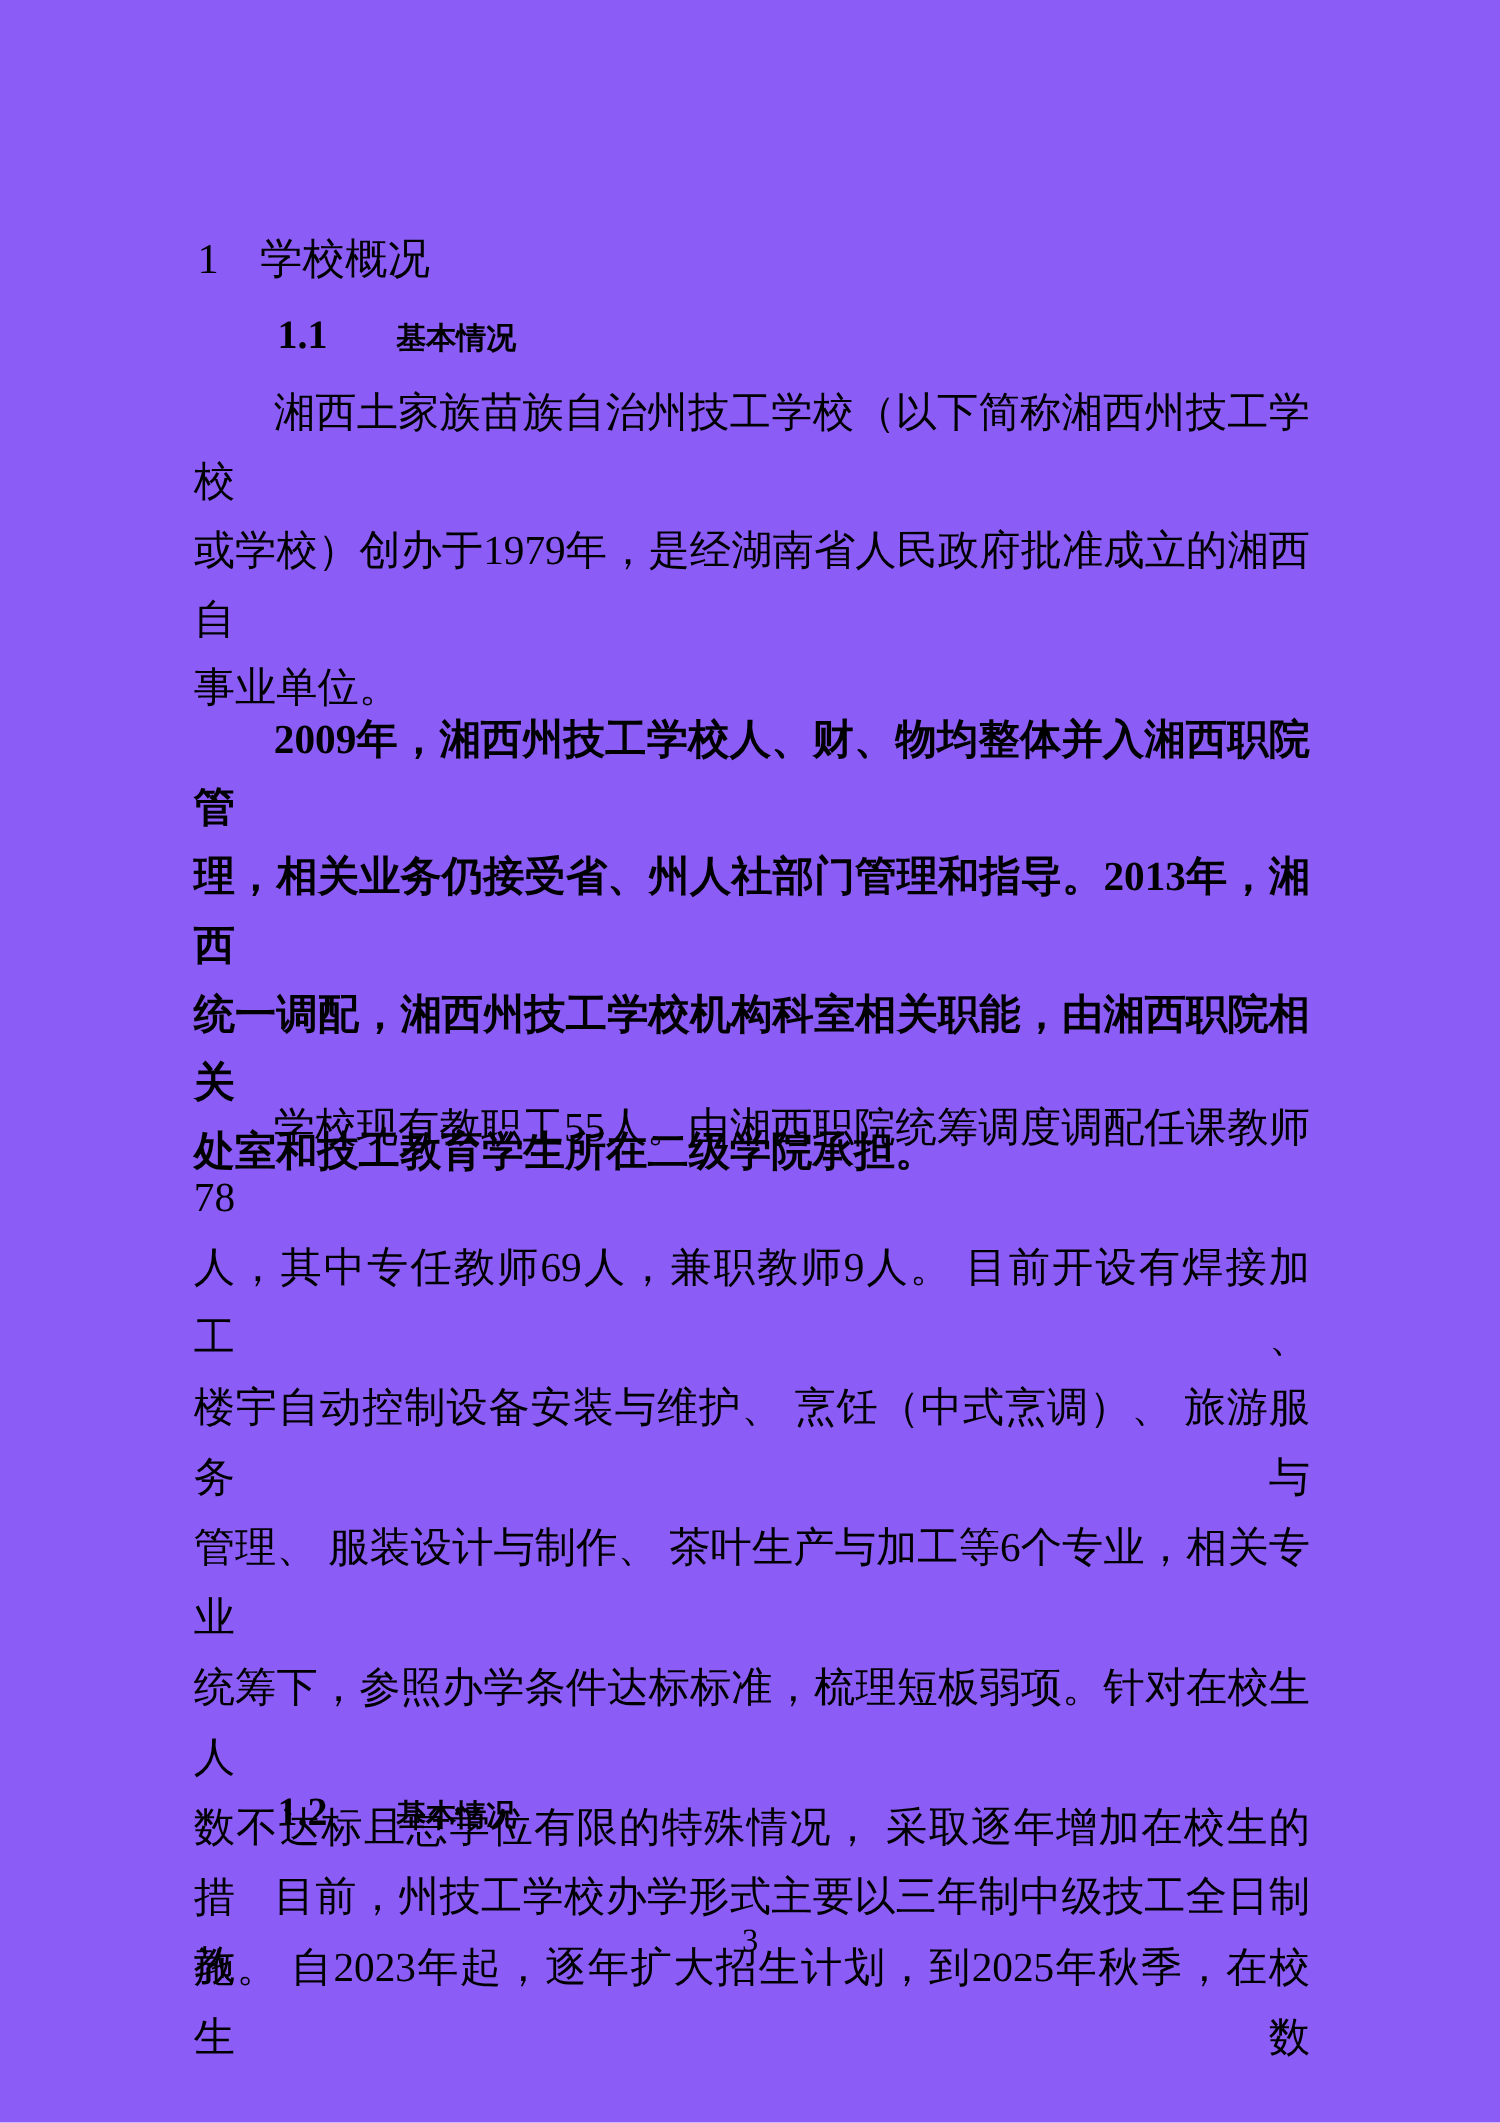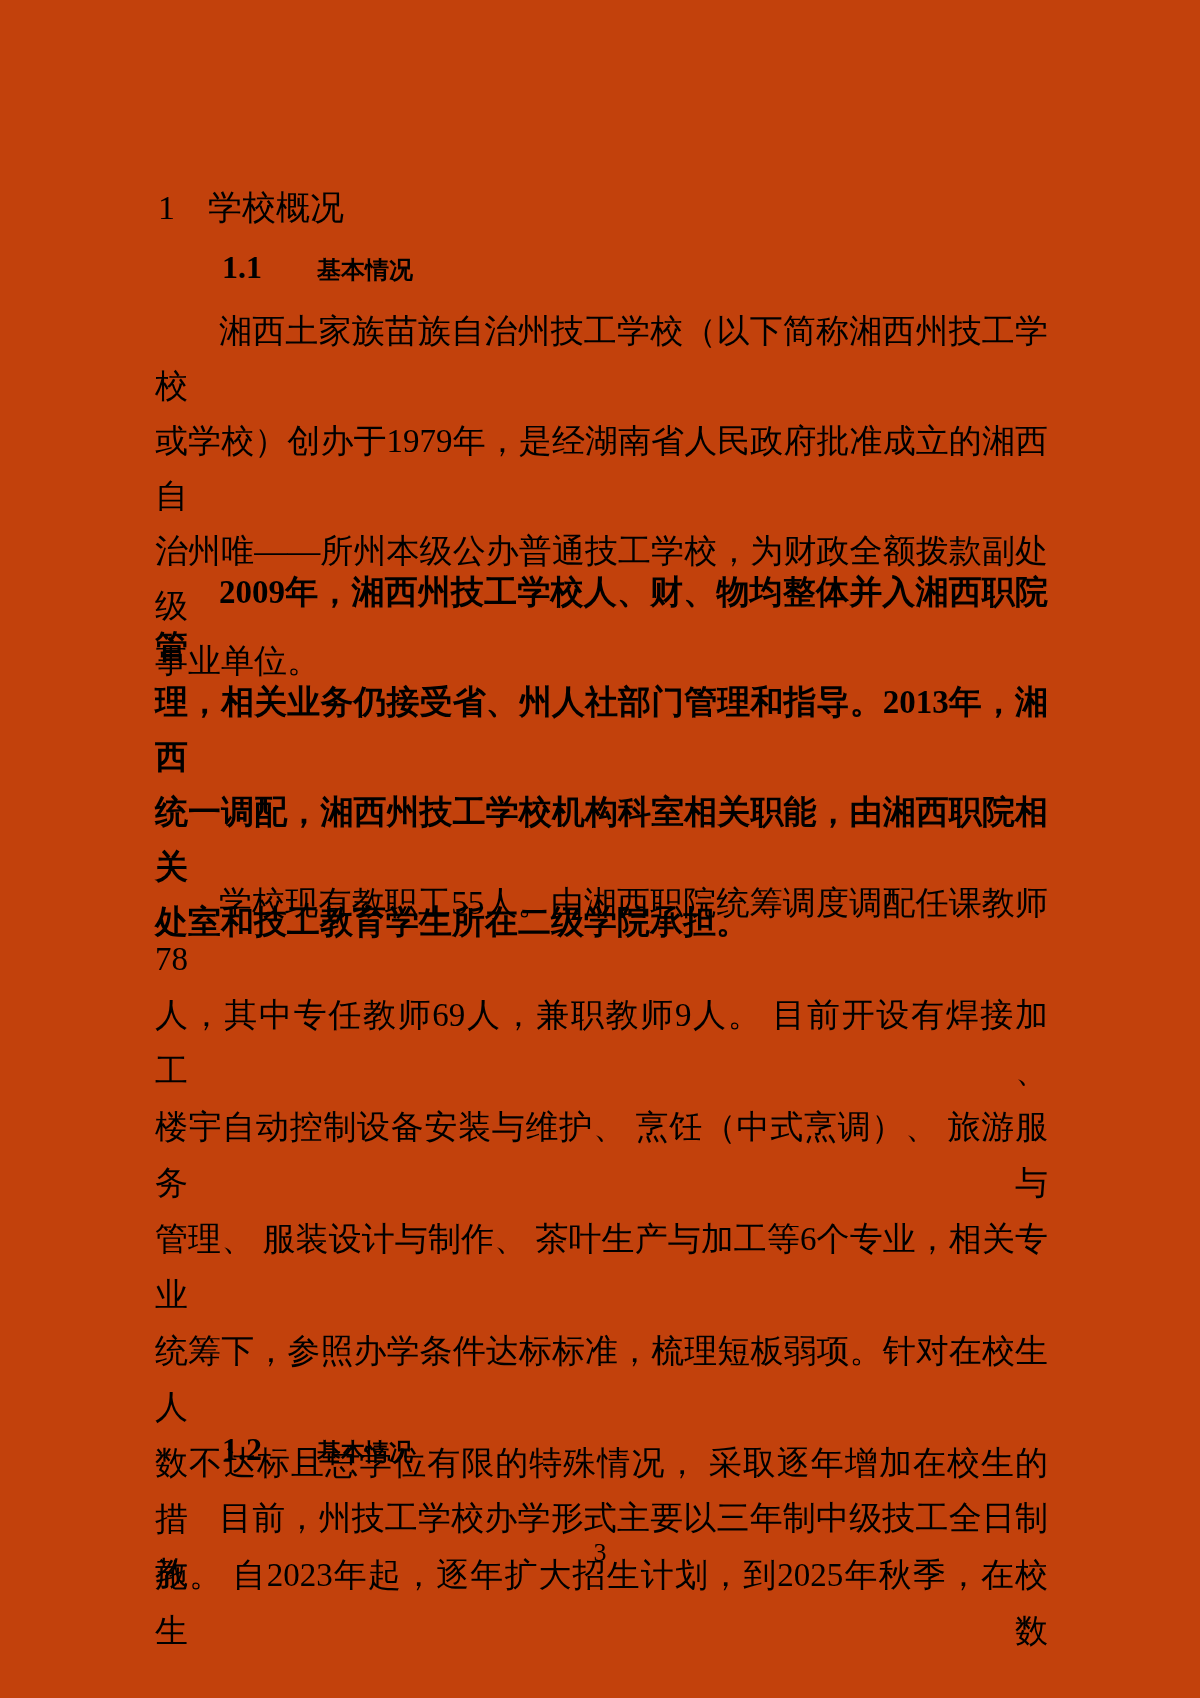--- a/index.html
+++ b/index.html
@@ -1,20 +1,20 @@
 <!DOCTYPE html>
 <html lang="zh"><head>
 <meta charset="utf-8">
 <style>
   html,body{margin:0;padding:0;background:#ffffff;}
   .page{
     position:relative;
     width:1200px;
     height:1698px;
-    background:#c2410c;
+    background:#8b5cf6;
     color:#000000;
     font-family:"Liberation Serif","DejaVu Serif",serif;
     overflow:hidden;
   }
   .h1{
     position:absolute;
     left:158px;
     top:188px;
     font-size:34px;
     line-height:40px;
@@ -77,21 +77,20 @@
     <span class="num">1</span><span class="ttl">学校概况</span>
   </div>
 
   <div class="h2" id="h11">
     <span class="num">1.1</span><span class="ttl">基本情况</span>
   </div>
 
   <div class="para" id="p1">
     <div class="line indent fill">湘西土家族苗族自治州技工学校（以下简称湘西州技工学校</div>
     <div class="line fill">或学校）创办于1979年，是经湖南省人民政府批准成立的湘西自</div>
-    <div class="line fill">治州唯——所州本级公办普通技工学校，为财政全额拨款副处级</div>
     <div class="line">事业单位。</div>
   </div>
 
   <div class="para" id="p2">
     <div class="line indent fill">2009年，湘西州技工学校人、财、物均整体并入湘西职院管</div>
     <div class="line fill">理，相关业务仍接受省、州人社部门管理和指导。2013年，湘西</div>
     <div class="line fill">统一调配，湘西州技工学校机构科室相关职能，由湘西职院相关</div>
     <div class="line">处室和技工教育学生所在二级学院承担。</div>
   </div>
 

